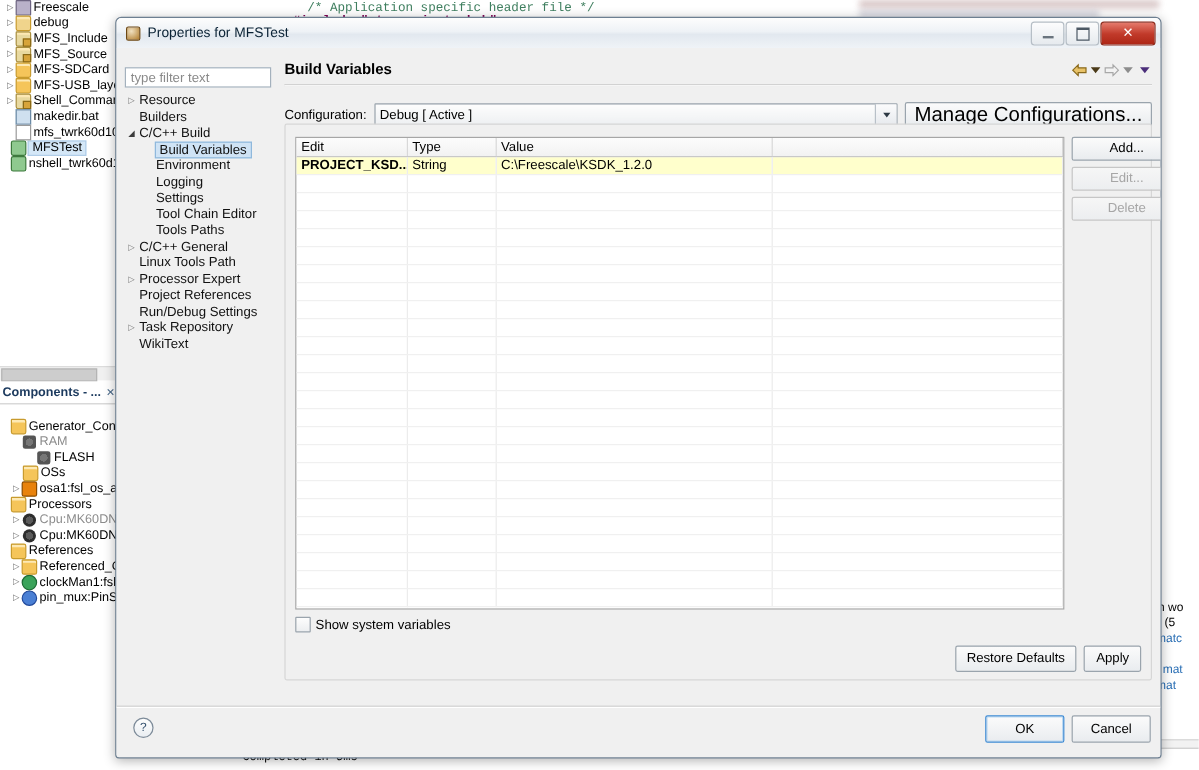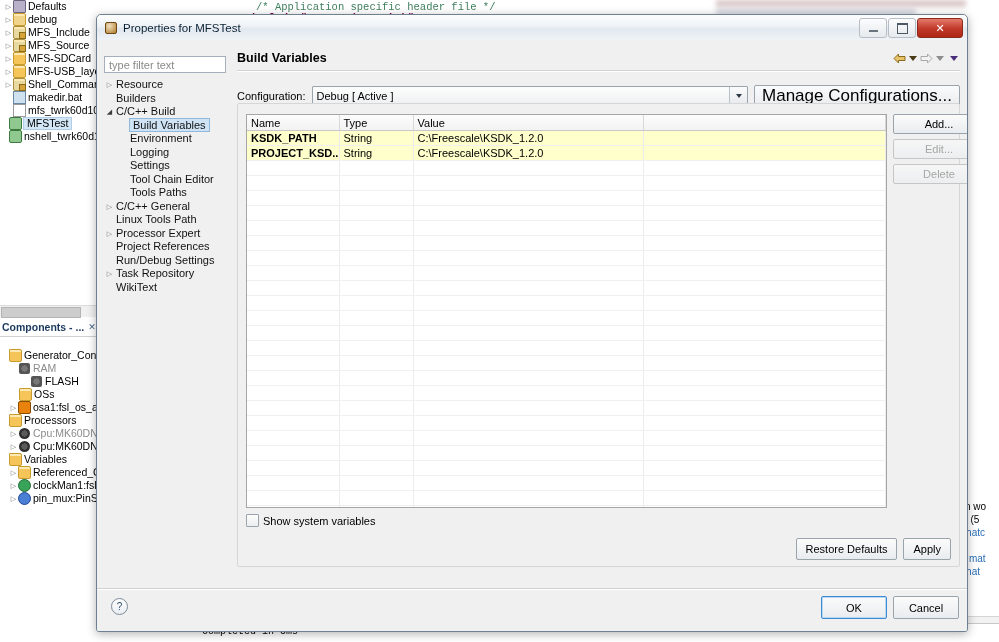--- a/index.html
+++ b/index.html
@@ -187,21 +187,21 @@
 <body>
 
 <div id="ide">
 
   <div id="proj-tree">
       <div class="trow">
         <span class="tarrow" style="margin-left:4px">▷</span>
         <span class="ticon">
           <span class="ic pkg"></span>
         </span>
-        <span class="tlabel">Defaults</span>
+        <span class="tlabel">Freescale</span>
       </div>
       <div class="trow">
         <span class="tarrow" style="margin-left:4px">▷</span>
         <span class="ticon">
           <span class="ic folder open"></span>
         </span>
         <span class="tlabel">debug</span>
       </div>
       <div class="trow">
         <span class="tarrow" style="margin-left:4px">▷</span>
@@ -339,21 +339,21 @@
           <span class="ticon">
             <span class="cic cpu"></span>
           </span>
           <span class="tlabel">Cpu:MK60DN51</span>
         </div>
         <div class="trow" style="padding-left: 0px;">
           <span class="tarrow"></span>
           <span class="ticon">
             <span class="ic folder"></span>
           </span>
-          <span class="tlabel">Variables</span>
+          <span class="tlabel">References</span>
         </div>
         <div class="trow" style="padding-left: 9px;">
           <span class="tarrow">▷</span>
           <span class="ticon">
             <span class="ic folder"></span>
           </span>
           <span class="tlabel">Referenced_Co</span>
         </div>
         <div class="trow" style="padding-left: 9px;">
           <span class="tarrow">▷</span>
@@ -527,33 +527,27 @@
         <div id="tblwrap">
           <table class="vt">
             <colgroup>
                 <col class="colA">
                 <col class="colB">
                 <col class="colC">
                 <col>
               </colgroup>
             <thead>
                 <tr>
-              <th>Name</th>
+              <th>Edit</th>
               <th>Type</th>
               <th>Value</th>
               <th></th>
             </tr>
               </thead>
             <tbody id="tbody">
-                <tr class="filled">
-                  <td class="nm">KSDK_PATH</td>
-                  <td>String</td>
-                  <td>C:\Freescale\KSDK_1.2.0</td>
-                  <td></td>
-                </tr>
                 <tr class="filled">
                   <td class="nm">PROJECT_KSD...</td>
                   <td>String</td>
                   <td>C:\Freescale\KSDK_1.2.0</td>
                   <td></td>
                 </tr>
                 <tr>
                   <td></td>
                   <td></td>
                   <td></td>

